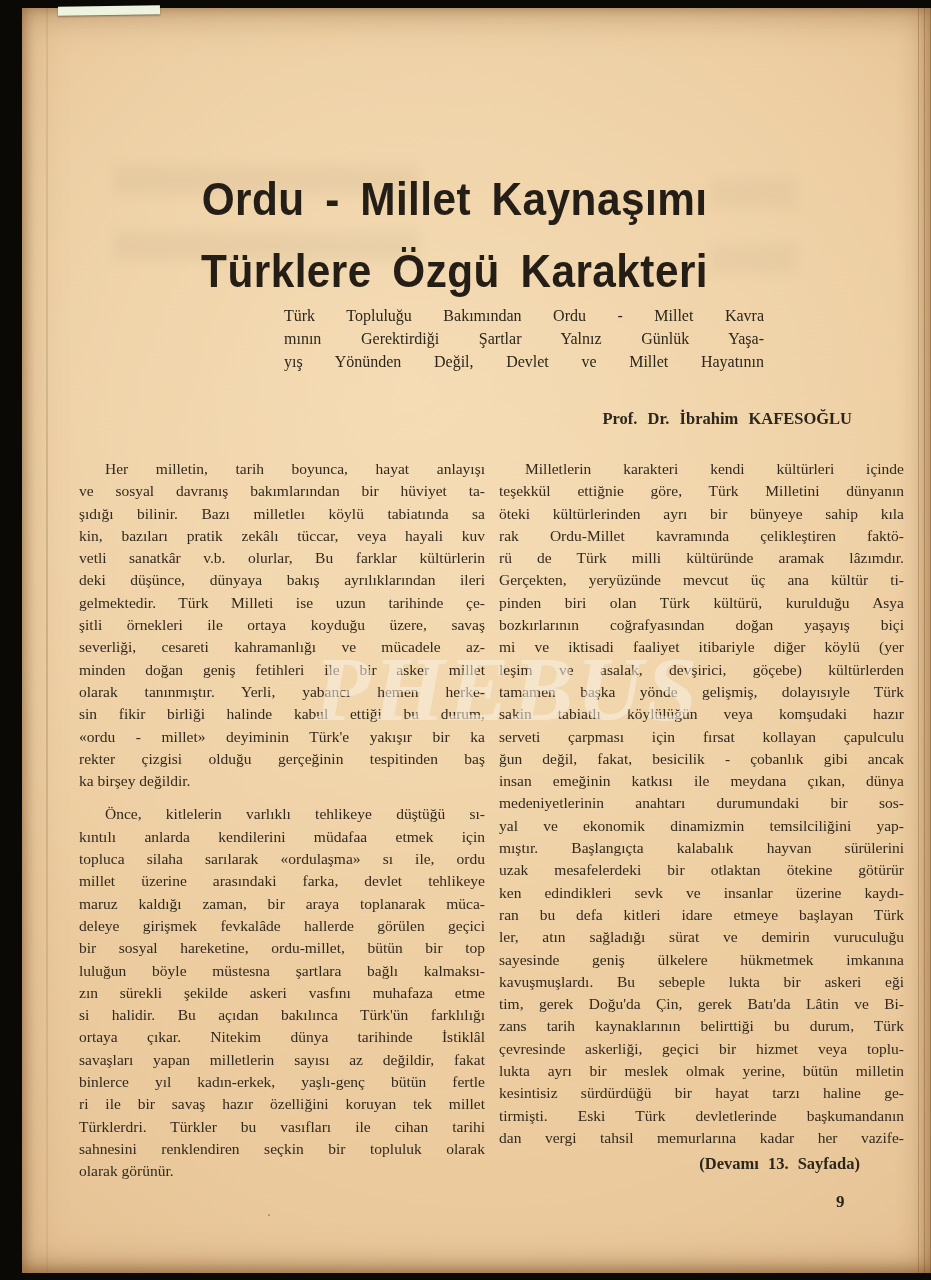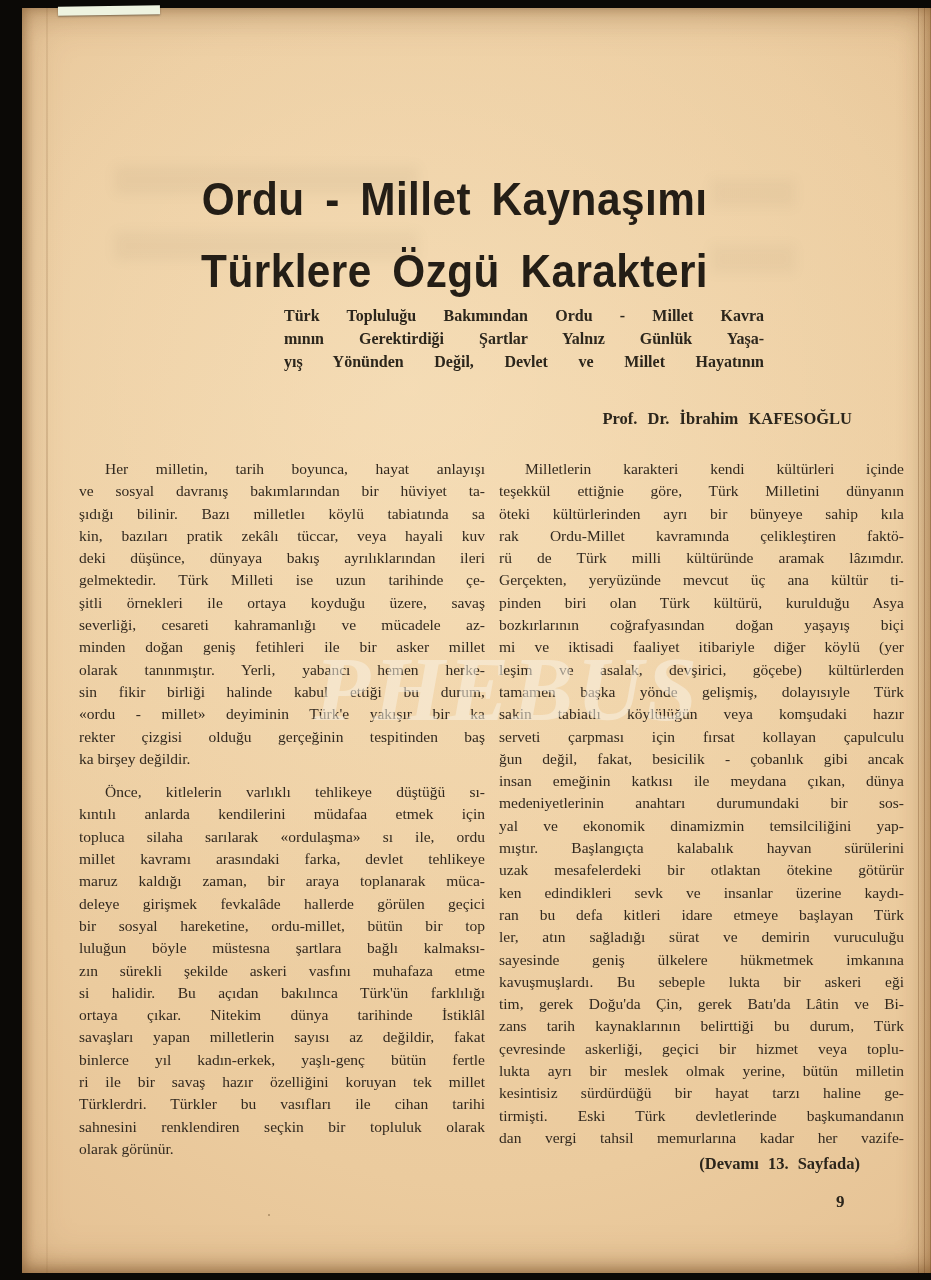--- a/index.html
+++ b/index.html
@@ -35,21 +35,21 @@
   .speck:nth-of-type(1){left:666px;top:92px;width:3px;height:3px;opacity:.45;}
   .speck:nth-of-type(2){left:868px;top:304px;width:8px;height:2px;opacity:.5;transform:rotate(-25deg);border-radius:2px;}
   .speck:nth-of-type(3){left:856px;top:322px;width:6px;height:2px;opacity:.4;transform:rotate(-20deg);border-radius:2px;}
   .speck:nth-of-type(4){left:420px;top:1237px;width:3px;height:3px;opacity:.5;}
   .speck:nth-of-type(5){left:246px;top:1206px;width:2px;height:2px;opacity:.45;}
 
   .title{position:absolute;left:57px;top:124px;width:756px;text-align:center;
     font-family:"Liberation Sans","DejaVu Sans",sans-serif;font-weight:bold;
     font-size:46px;line-height:72px;color:var(--ink-strong);letter-spacing:0.5px;word-spacing:9px;
     transform:scaleX(0.92);transform-origin:46% 0;}
-  .lead{position:absolute;left:262px;top:296px;width:480px;font-weight:bold;
+  .lead{position:absolute;left:262px;top:296px;width:480px;font-weight:normal;
     font-size:16px;line-height:23px;color:#2c261c;}
   .lead .lline{text-align:justify;text-align-last:justify;word-spacing:2px;}
   .author{position:absolute;left:470px;top:401px;width:360px;text-align:right;
     font-weight:bold;font-size:16.5px;color:#2c261c;word-spacing:6px;}
 
   .col{position:absolute;top:450px;font-size:15.5px;line-height:22.3px;color:var(--ink);}
   .col-left{left:57px;width:406px;}
   .col-right{left:477px;width:405px;}
   .bline{text-align:justify;text-align-last:justify;}
   .bline.ind{text-indent:26px;}
@@ -91,34 +91,35 @@
         <div class="lline">yış Yönünden Değil, Devlet ve Millet Hayatının</div>
       </div>
 
     <div class="author">Prof. Dr. İbrahim KAFESOĞLU</div>
 
     <div class="col col-left">
         <div class="bline ind">Her milletin, tarih boyunca, hayat anlayışı</div>
         <div class="bline">ve sosyal davranış bakımlarından bir hüviyet ta-</div>
         <div class="bline">şıdığı bilinir. Bazı milletleı köylü tabiatında sa</div>
         <div class="bline">kin, bazıları pratik zekâlı tüccar, veya hayali kuv</div>
+        <div class="bline">vetli sanatkâr v.b. olurlar, Bu farklar kültürlerin</div>
         <div class="bline">deki düşünce, dünyaya bakış ayrılıklarından ileri</div>
         <div class="bline">gelmektedir. Türk Milleti ise uzun tarihinde çe-</div>
         <div class="bline">şitli örnekleri ile ortaya koyduğu üzere, savaş</div>
         <div class="bline">severliği, cesareti kahramanlığı ve mücadele az-</div>
         <div class="bline">minden doğan geniş fetihleri ile bir asker millet</div>
         <div class="bline">olarak tanınmıştır. Yerli, yabancı hemen herke-</div>
         <div class="bline">sin fikir birliği halinde kabul ettiği bu durum,</div>
         <div class="bline">«ordu - millet» deyiminin Türk'e yakışır bir ka</div>
         <div class="bline">rekter çizgisi olduğu gerçeğinin tespitinden baş</div>
         <div class="bline pend">ka birşey değildir.</div>
         <div class="bline ind pgap">Önce, kitlelerin varlıklı tehlikeye düştüğü sı-</div>
         <div class="bline">kıntılı anlarda kendilerini müdafaa etmek için</div>
         <div class="bline">topluca silaha sarılarak «ordulaşma» sı ile, ordu</div>
-        <div class="bline">millet kavramı arasındaki farka, devlet tehlikeye</div>
+        <div class="bline">millet üzerine arasındaki farka, devlet tehlikeye</div>
         <div class="bline">maruz kaldığı zaman, bir araya toplanarak müca-</div>
         <div class="bline">deleye girişmek fevkalâde hallerde görülen geçici</div>
         <div class="bline">bir sosyal hareketine, ordu-millet, bütün bir top</div>
         <div class="bline">luluğun böyle müstesna şartlara bağlı kalmaksı-</div>
         <div class="bline">zın sürekli şekilde askeri vasfını muhafaza etme</div>
         <div class="bline">si halidir. Bu açıdan bakılınca Türk'ün farklılığı</div>
         <div class="bline">ortaya çıkar. Nitekim dünya tarihinde İstiklâl</div>
         <div class="bline">savaşları yapan milletlerin sayısı az değildir, fakat</div>
         <div class="bline">binlerce yıl kadın-erkek, yaşlı-genç bütün fertle</div>
         <div class="bline">ri ile bir savaş hazır özelliğini koruyan tek millet</div>

